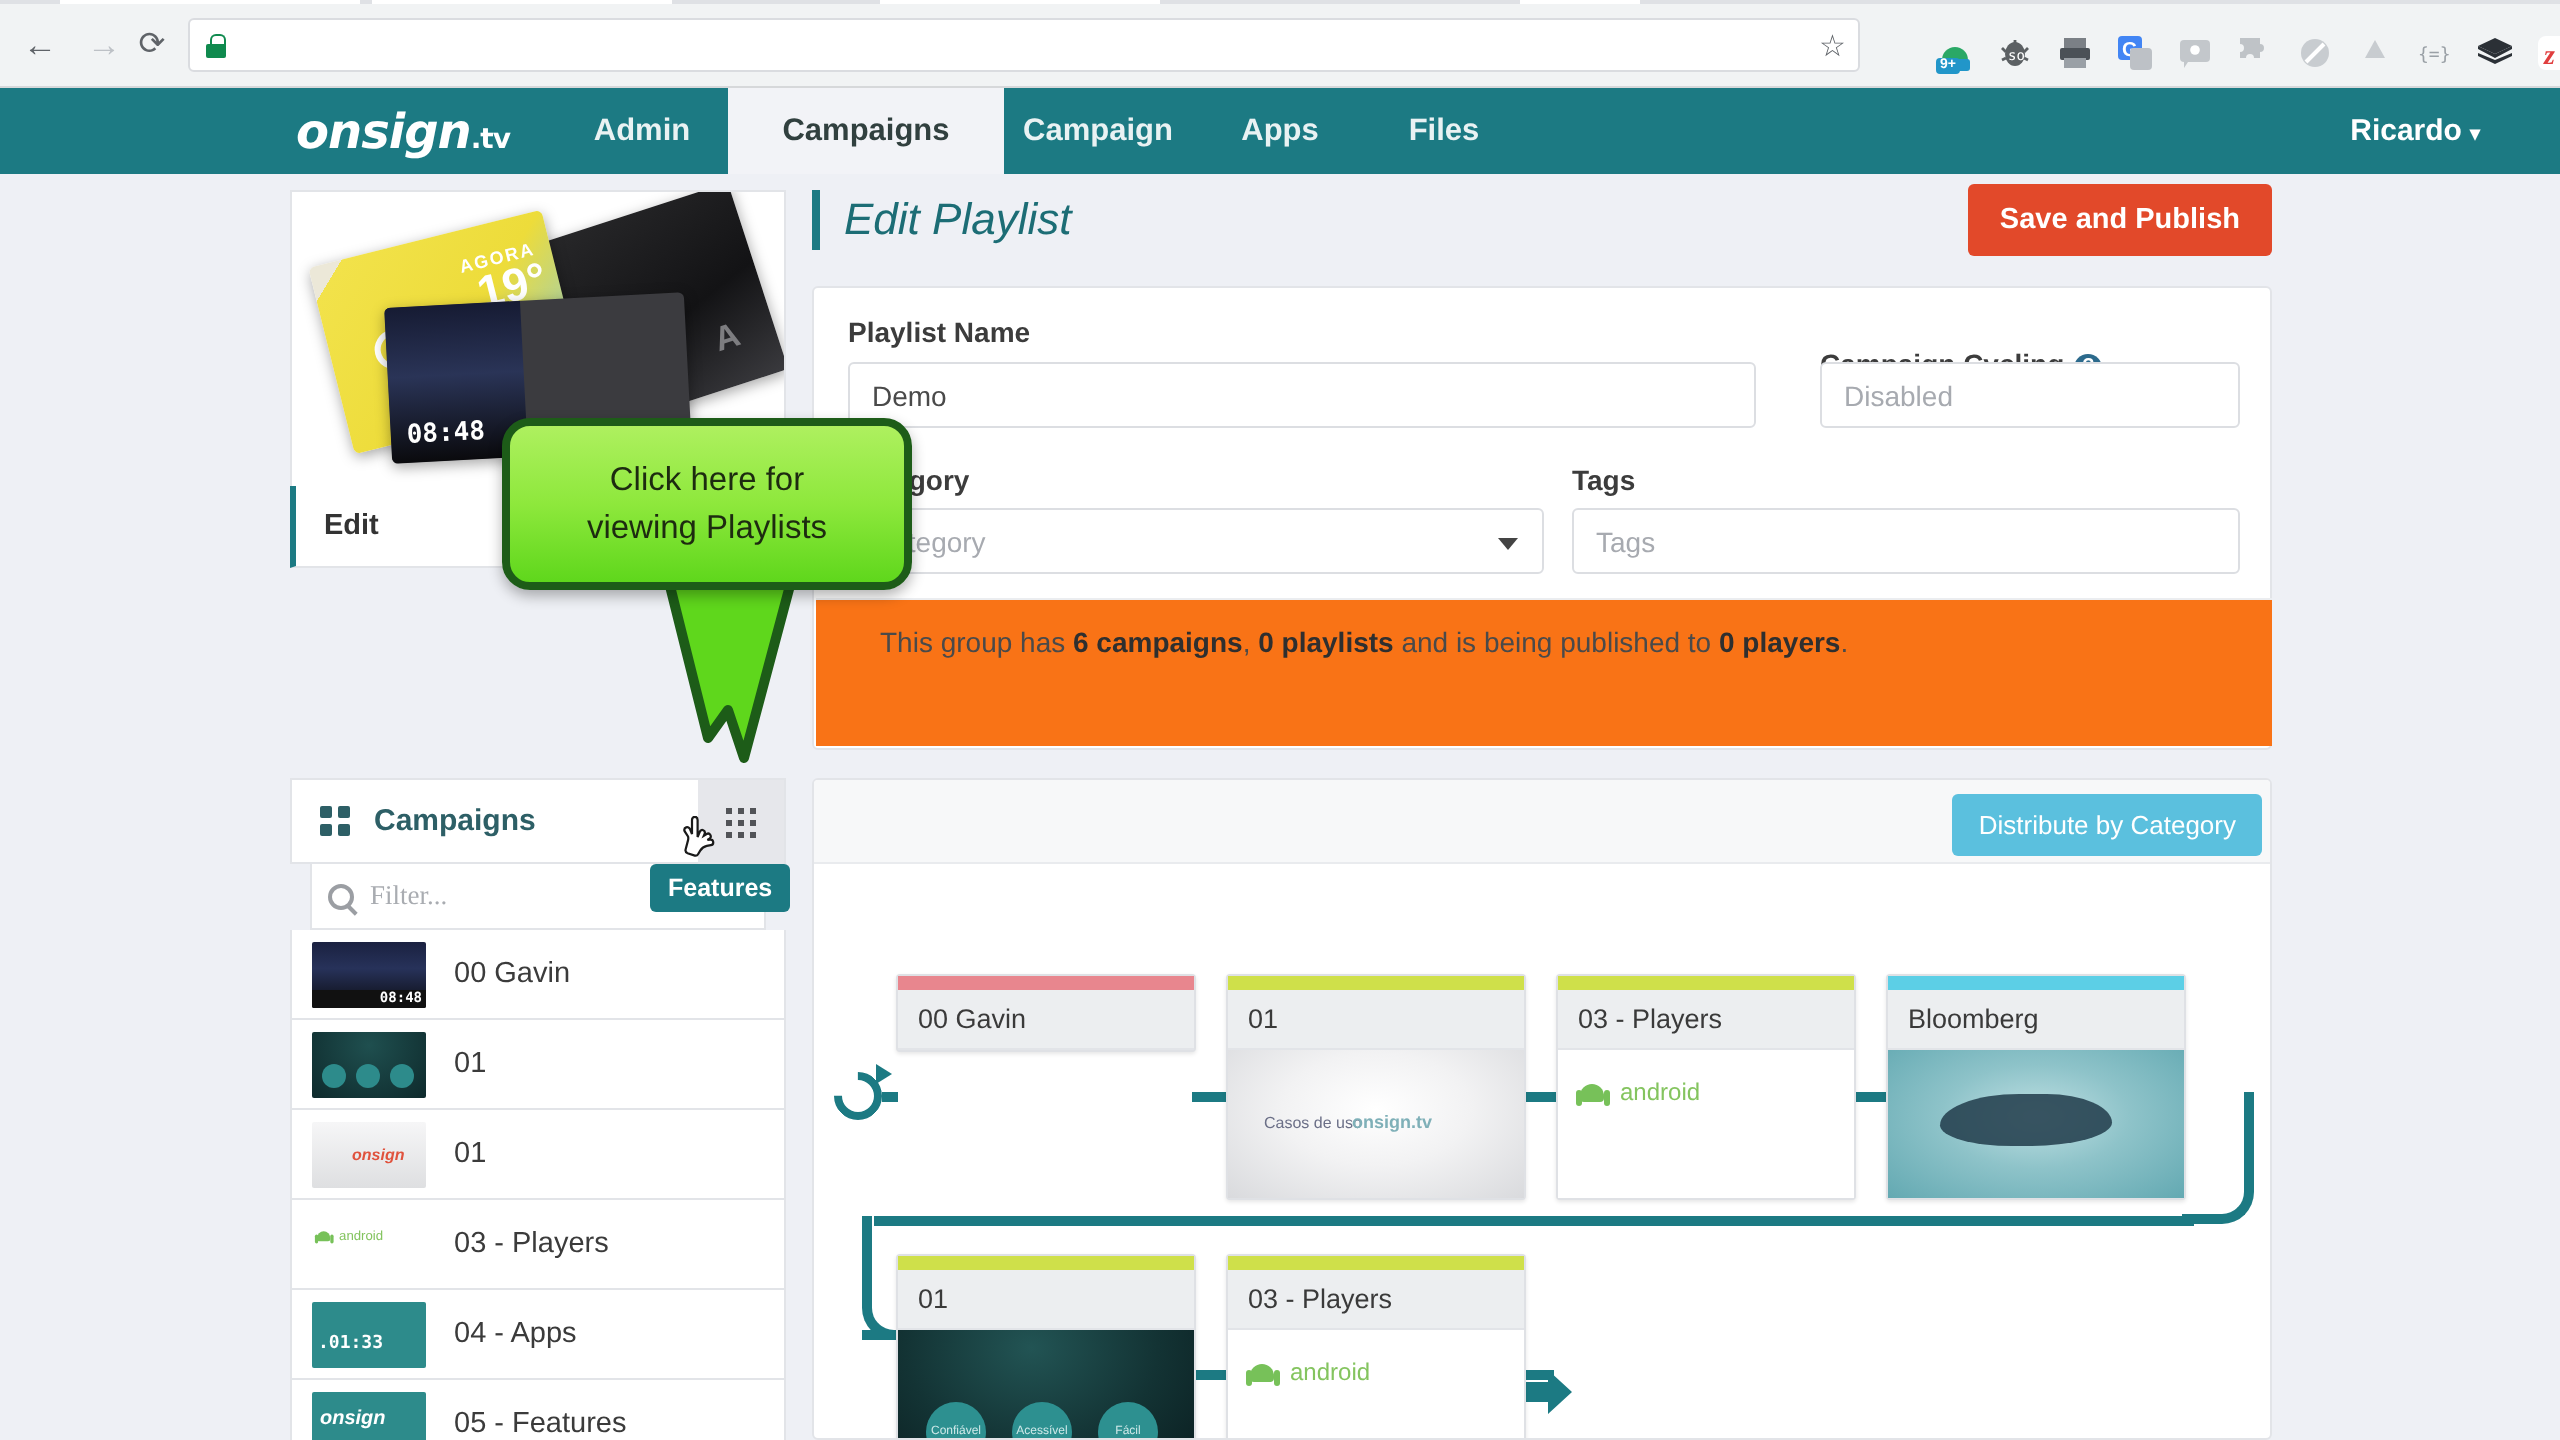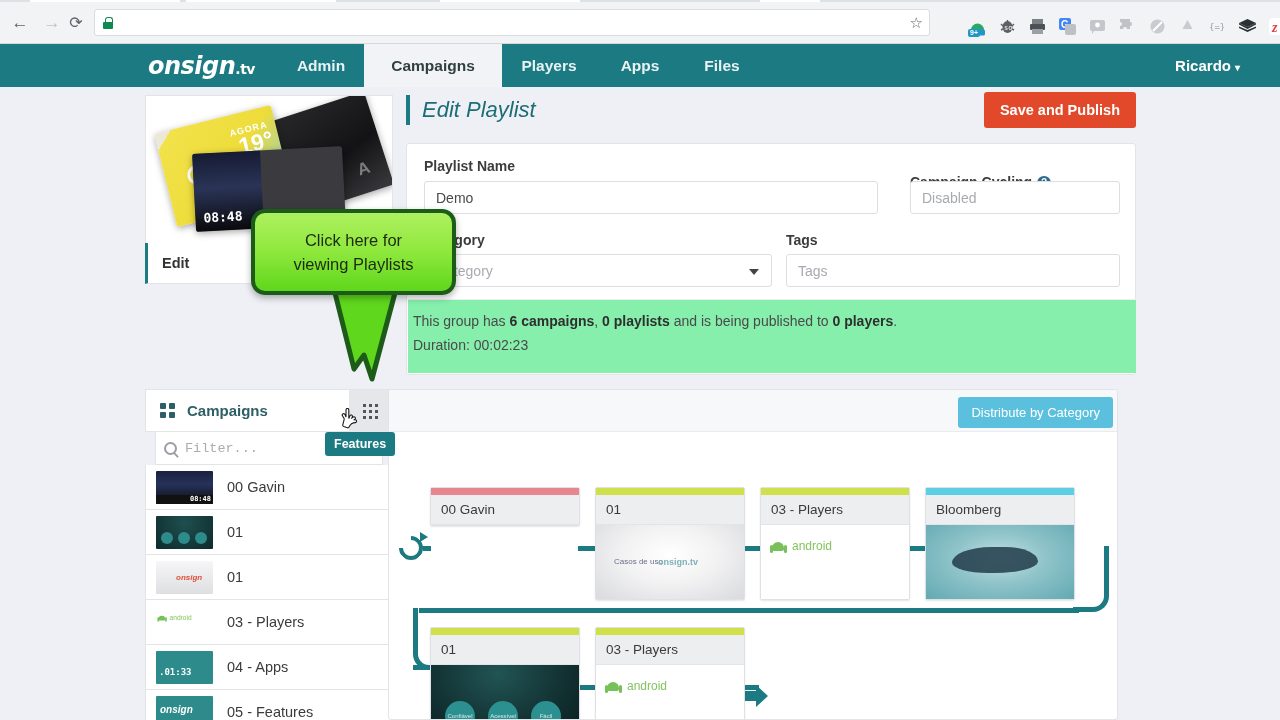--- a/index.html
+++ b/index.html
@@ -167,21 +167,21 @@
     font-size: 12.5px; font-weight: bold; padding: 5px 9px; border-radius: 3px; z-index: 35;
   }
   #filter-row {
     height: 33px; background: #fff; border: 1px solid #e2e4e8; border-top: none;
     margin: 0 10px; display: flex; align-items: center; padding-left: 8px;
   }
   .search-ico { width: 13px; height: 13px; border: 2px solid #9b9ea3; border-radius: 50%; position: relative; flex:0 0 auto;}
   .search-ico:after { content:""; position:absolute; right:-4px; bottom:-3px; width:6px; height:2px; background:#9b9ea3; transform:rotate(45deg);}
   #filter-input {
     border: none; outline: none; margin-left: 8px; font-size: 13.5px;
-    color: #b91c1c; width: 180px; font-family: Liberation Mono, monospace;
+    color: #b91c1c; width: 180px; font-family: Liberation Serif, serif;
   }
   #filter-input::placeholder { color: #a9acb1; }
   .camp-row {
     height: 45px; background: #fff; border: 1px solid #e2e4e8; border-top: none;
     display: flex; align-items: center; padding-left: 10px; cursor: pointer;
   }
   .camp-thumb { width: 57px; height: 33px; flex: 0 0 auto; position: relative; overflow: hidden; border-radius:1px;}
   .camp-label { margin-left: 14px; font-size: 14.5px; color: #3b3b3b; }
 
   
@@ -231,29 +231,29 @@
     border-left: 5px solid transparent; border-right: 5px solid transparent;
     border-top: 6px solid #444;
   }
   .help-badge {
     display: inline-block; width: 14px; height: 14px; border-radius: 50%;
     background: #2c6a8c; color: #fff; font-size: 10px; font-weight: bold;
     text-align: center; line-height: 14px; margin-left: 5px; vertical-align: 1px; cursor:pointer;
   }
   #group-info-strip {
     position: absolute; left: 1px; bottom: 1px; width: 728px; height: 74px;
-    background: #86efac; border-top: 1px solid #ebedf0; padding: 13px 5px;
+    background: #f97316; border-top: 1px solid #ebedf0; padding: 13px 32px;
   }
   #group-info-line { font-size: 14px; color: #4a4a4a; margin-bottom: 8px; }
   #group-info-line b { color: #2f2f2f; }
   #duration-line { font-size: 14px; color: #4a4a4a; }
 
   
   #flow-card {
-    position: absolute; left: 388px; top: 389px; width: 730px; height: 331px;
+    position: absolute; left: 406px; top: 389px; width: 730px; height: 331px;
     background: #fff; border: 1px solid #e2e4e8; border-radius: 3px; overflow: hidden;
   }
   #flow-toolbar {
     height: 42px; background: #f7f8f9; border-bottom: 1px solid #e9ebee; position: relative;
   }
   #distribute-btn {
     position: absolute; right: 4px; top: 7px; background: #5bc0de; color: #fff;
     border: none; font-size: 13px; padding: 8px 13px; border-radius: 3px;
     cursor: pointer; font-family: "Liberation Sans", sans-serif;
   }
@@ -438,21 +438,21 @@
         </svg>
     </span>
     <span class="menu-dots">⋮</span>
   </div>
 </div>
 
 <div id="app-nav">
   <div id="logo"><span>onsign</span><span class="tv">.tv</span></div>
   <div class="nav-tab" style="left:286px;width:70px;">Admin</div>
   <div class="nav-tab active" style="left:364px;width:138px;">Campaigns</div>
-  <div class="nav-tab" style="left:510px;width:78px;">Players</div>
+  <div class="nav-tab" style="left:510px;width:78px;">Campaign</div>
   <div class="nav-tab" style="left:606px;width:68px;">Apps</div>
   <div class="nav-tab" style="left:690px;width:64px;">Files</div>
   <div id="nav-user"><span>Ricardo</span><span class="caret">▾</span></div>
 </div>
 
 <div id="left-col">
   <div id="thumb-collage">
     <div class="collage-card" id="cc-dark">
       <span class="a-glyph">A</span>
     </div>
@@ -564,21 +564,20 @@
   <div id="category-select">
     <span>Category</span>
     <span class="caret"></span>
   </div>
 
   <div class="fld-label" style="left:379px;top:88px;">Tags</div>
   <input class="fld-input" style="left: 379px; top: 110px; width: 334px;" placeholder="Tags">
 
   <div id="group-info-strip">
     <div id="group-info-line"><span>This group has </span><b>6 campaigns</b><span>, </span><b>0 playlists</b><span> and is being published to </span><b>0 players</b><span>.</span></div>
-    <div id="duration-line">Duration: 00:02:23</div>
   </div>
 </div>
 
 <div id="flow-card">
   <div id="flow-toolbar">
     <button id="distribute-btn">Distribute by Category</button>
   </div>
 
   <div id="flow-canvas">
 

